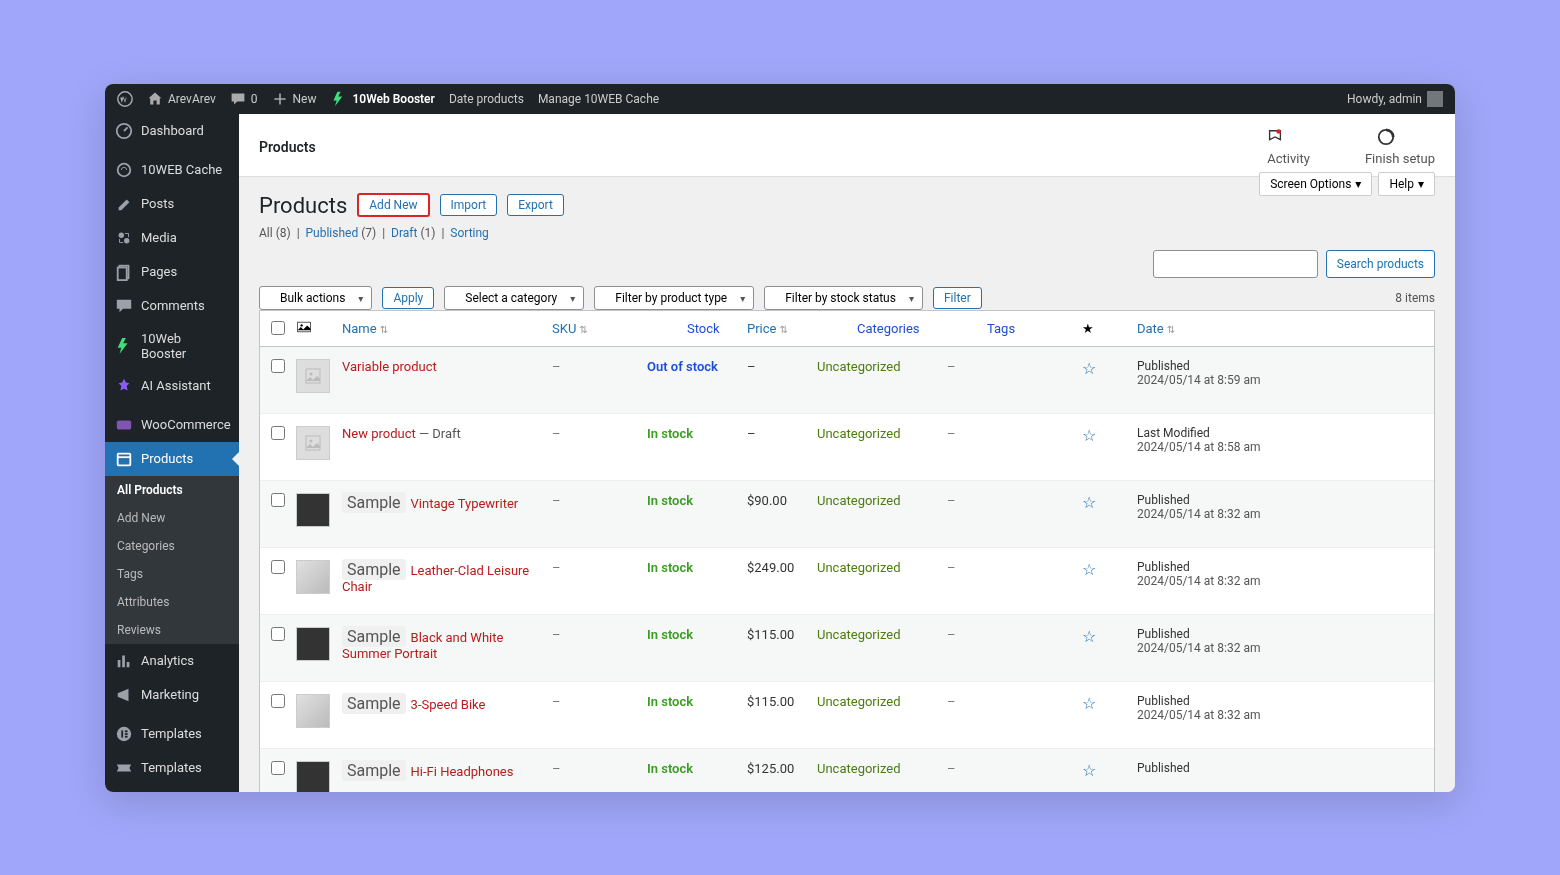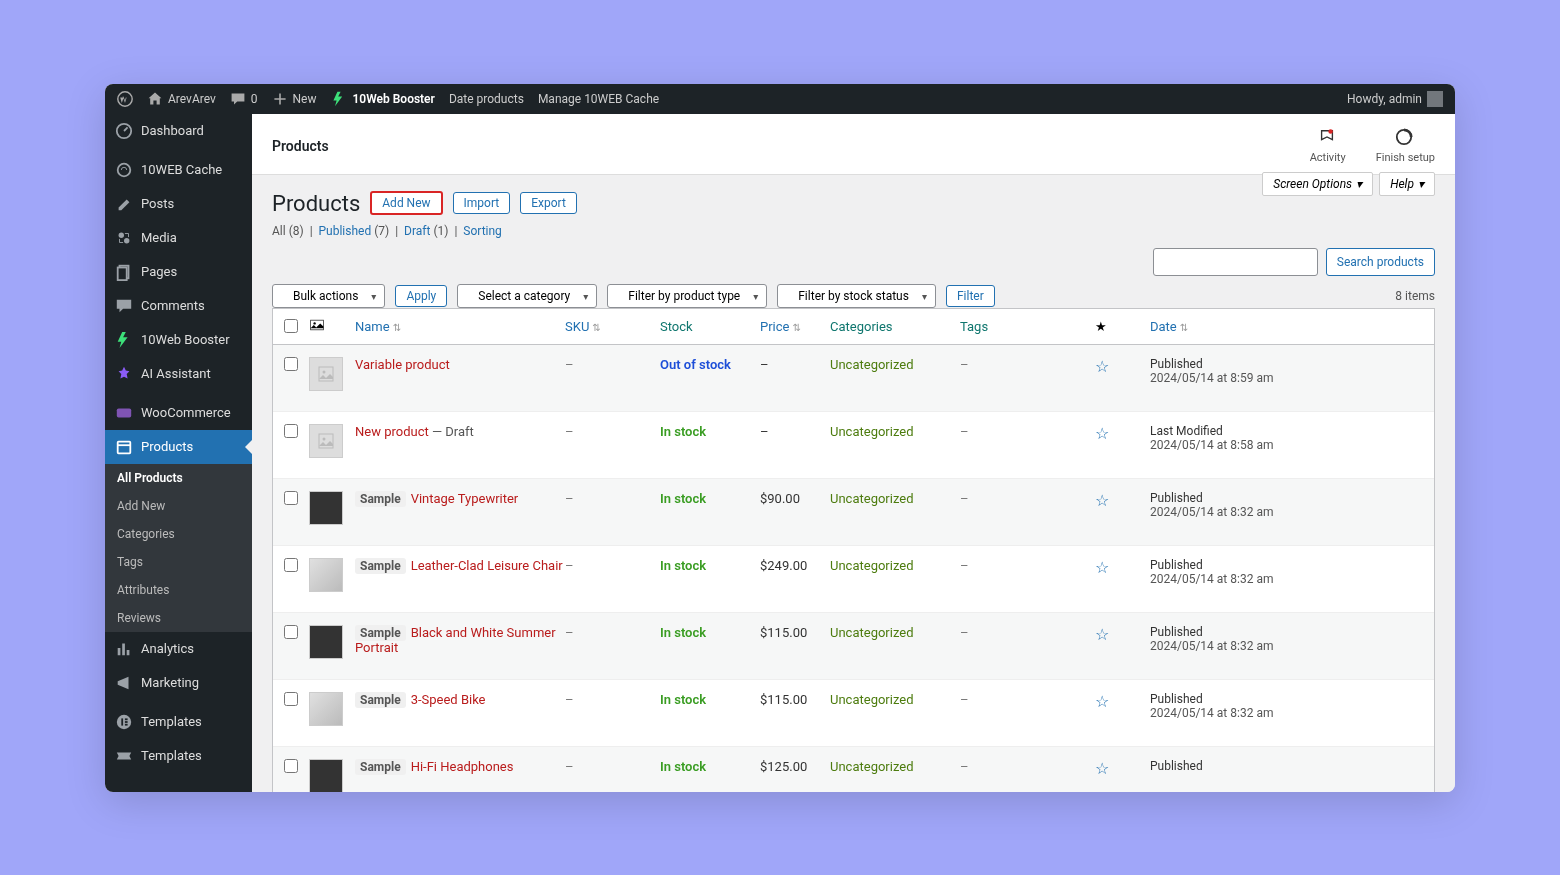--- a/index.html
+++ b/index.html
@@ -5,69 +5,69 @@
 * { margin:0; padding:0; box-sizing:border-box; font-family:-apple-system,BlinkMacSystemFont,"Segoe UI",Roboto,sans-serif; }
 body { background:#a0a6f9; width:1560px; height:875px; display:flex; align-items:center; justify-content:center; }
 .wrap { width:1350px; height:708px; background:#f0f0f1; border-radius:8px; overflow:hidden; box-shadow:0 10px 40px rgba(0,0,0,.15); position:relative; }
 .adminbar { height:30px; background:#1d2327; color:#ccc; display:flex; align-items:center; justify-content:space-between; font-size:12px; padding:0 12px; }
 .adminbar .left, .adminbar .right { display:flex; align-items:center; gap:14px; }
 .adminbar .item { display:flex; align-items:center; gap:5px; cursor:pointer; color:#ccc; }
 .adminbar svg { width:16px; height:16px; fill:#aaa; }
 .booster { display:flex; align-items:center; gap:4px; color:#fff; font-weight:600; }
 .avatar { width:16px; height:16px; background:#72777c; }
 .body { display:flex; height:678px; }
-.sidebar { width:147px; background:#1d2327; color:#ddd; font-size:13px; overflow:hidden; }
+.sidebar { width:134px; background:#1d2327; color:#ddd; font-size:13px; overflow:hidden; }
 .nav-item { display:flex; align-items:center; gap:8px; padding:8px 10px; cursor:pointer; color:#ddd; }
 .nav-item svg { width:18px; height:18px; fill:#9ba1a7; flex-shrink:0; }
 .nav-item.active { background:#2271b1; color:#fff; position:relative; }
 .nav-item.active svg { fill:#fff; }
 .nav-item.active::after { content:""; position:absolute; right:-1px; top:50%; transform:translateY(-50%); border:8px solid transparent; border-right-color:#f0f0f1; }
 .nav-sep { height:5px; }
 .submenu { background:#32373c; }
 .submenu .sub-item { padding:7px 12px; font-size:12px; cursor:pointer; color:#bbb; }
 .submenu .sub-item.current { color:#fff; font-weight:600; }
 .main { flex:1; background:#f0f0f1; display:flex; flex-direction:column; overflow:hidden; }
 .header { background:#fff; border-bottom:1px solid #ddd; display:flex; align-items:center; justify-content:space-between; padding:14px 20px 10px; }
 .header-left { font-size:14px; font-weight:600; color:#1d2327; }
 .header-right { display:flex; gap:30px; }
 .header-action { display:flex; flex-direction:column; align-items:center; gap:3px; cursor:pointer; }
 .header-action .ico { width:20px; height:20px; position:relative; }
-.header-action .lbl { font-size:11px; color:#555; }
+.header-action .lbl { font-size:13px; color:#555;margin-left:25px; }
 .screen-tabs { position:absolute; right:20px; top:88px; display:flex; gap:6px; }
-.screen-tab { background:#fff; border:1px solid #ccc; border-radius:2px; padding:4px 10px; font-size:12px; cursor:pointer; display:flex; align-items:center; gap:4px;font-style:italic; }
+.screen-tab { background:#fff; border:1px solid #ccc; border-radius:2px; padding:4px 10px; font-size:12px; cursor:pointer; display:flex; align-items:center; gap:4px; }
 .content { padding:16px 20px 0; }
 .pagehead { display:flex; align-items:center; gap:10px; margin-bottom:8px; }
 .pagehead h1 { font-size:22px; font-weight:400; color:#1d2327; }
 .btn { border:1px solid #2271b1; color:#2271b1; background:#fff; padding:3px 10px; font-size:12px; border-radius:3px; cursor:pointer; }
 .btn.highlighted { border:2px solid #d92525; }
 .subsubsub { font-size:12px; color:#555; margin-bottom:10px; }
 .subsubsub .link { color:#2271b1; cursor:pointer; }
 .subsubsub .count { color:#555; }
 .toolbar { display:flex; align-items:center; gap:10px; margin-bottom:0; }
 .select { background:#fff; border:1px solid #8c8f94; border-radius:3px; padding:4px 26px 4px 20px; font-size:12px; position:relative; cursor:pointer; }
 .select::after { content:"▾"; position:absolute; right:8px; top:50%; transform:translateY(-50%); font-size:10px; color:#555; }
 .items-count { margin-left:auto; font-size:12px; color:#555; }
 .searchrow { display:flex; justify-content:flex-end; gap:8px; margin-bottom:8px; }
 .searchbox { width:165px; height:28px; border:1px solid #8c8f94; border-radius:3px; background:#fff; }
 .table { background:#fff; border:1px solid #c3c4c7; border-top:1px solid #c3c4c7; }
 .thead, .trow { display:grid; grid-template-columns:36px 46px 210px 95px 100px 70px 130px 135px 55px 1fr; align-items:center; padding:8px 10px 8px 0; font-size:13px; }
 .thead { border-bottom:1px solid #c3c4c7; font-weight:400; }
 .thead .th { color:#2271b1; cursor:pointer; display:flex; align-items:flex-end; gap:3px; }
-.thead .th.plain { color:#0f766e; cursor:default; }
+.thead .th.plain { color:#1d4ed8; cursor:default;margin-left:40px; }
 .sort-icon::before { content:"⇅"; font-size:10px; color:#999; }
 .trow { border-bottom:1px solid #eee; align-items:flex-start; padding-top:12px; padding-bottom:20px; }
 .trow:nth-child(odd) { background:#f6f7f7; }
 .cb { display:flex; justify-content:center; }
 .cb input { width:14px; height:14px; }
 .thumb { width:34px; height:34px; background:#ddd; border:1px solid #ccc; display:flex; align-items:center; justify-content:center; }
 .thumb svg { width:20px; height:20px; fill:#aaa; }
 .thumb.dark { background:#333; }
 .thumb.img { background:linear-gradient(135deg,#e0e0e0,#bbb); }
 .pname { color:#b91c1c; font-weight:400; }
-.sample-tag { color:#555; background:#f0f0f0; border-radius:3px; padding:1px 5px; font-size:12px; margin-right:5px; font-weight:700;}
+.sample-tag { color:#555; background:#f0f0f0; border-radius:3px; padding:1px 5px; font-size:16px; margin-right:5px; font-weight:400;}
 .dash { color:#777; }
 .stock-in { color:#3a9d23; font-weight:600; }
 .stock-out { color:#1d4ed8; font-weight:600; }
 .price { color:#333; }
 .cat { color:#4d7c0f; }
 .star-ico { color:#2271b1; font-size:16px; cursor:pointer; }
 .date { color:#333; font-size:12px; }
 .date .ts { display:block; color:#555; }
 .ico-svg { width:18px; height:18px; }
 .draft { color:#555; font-weight:400; }

